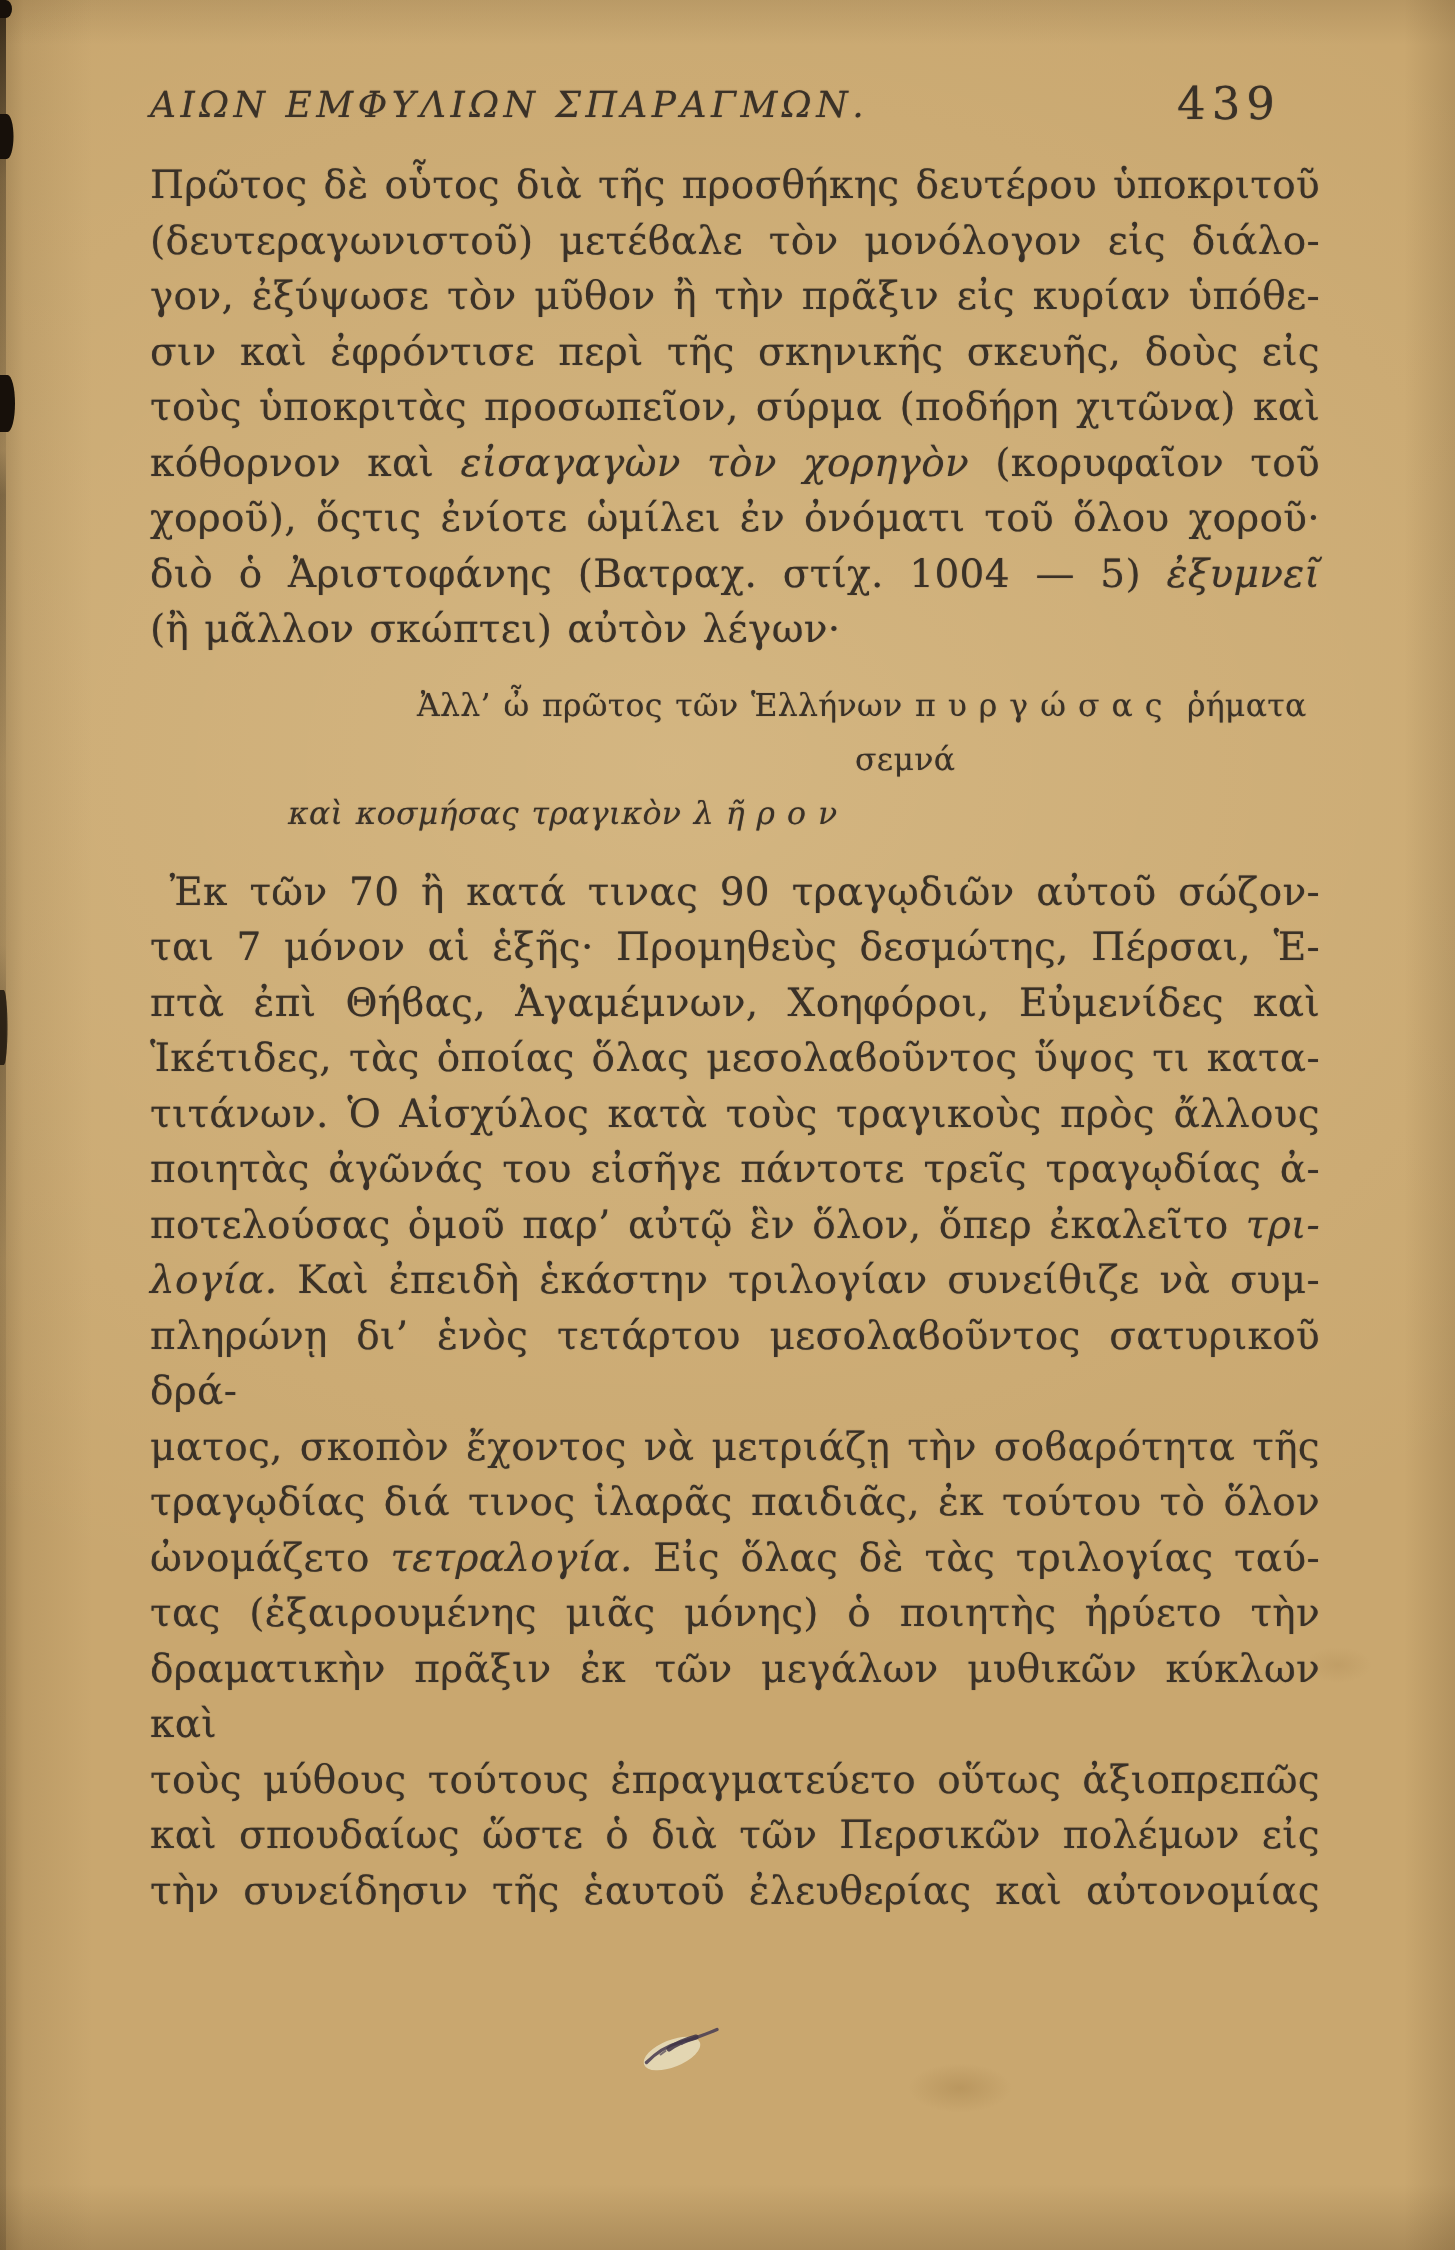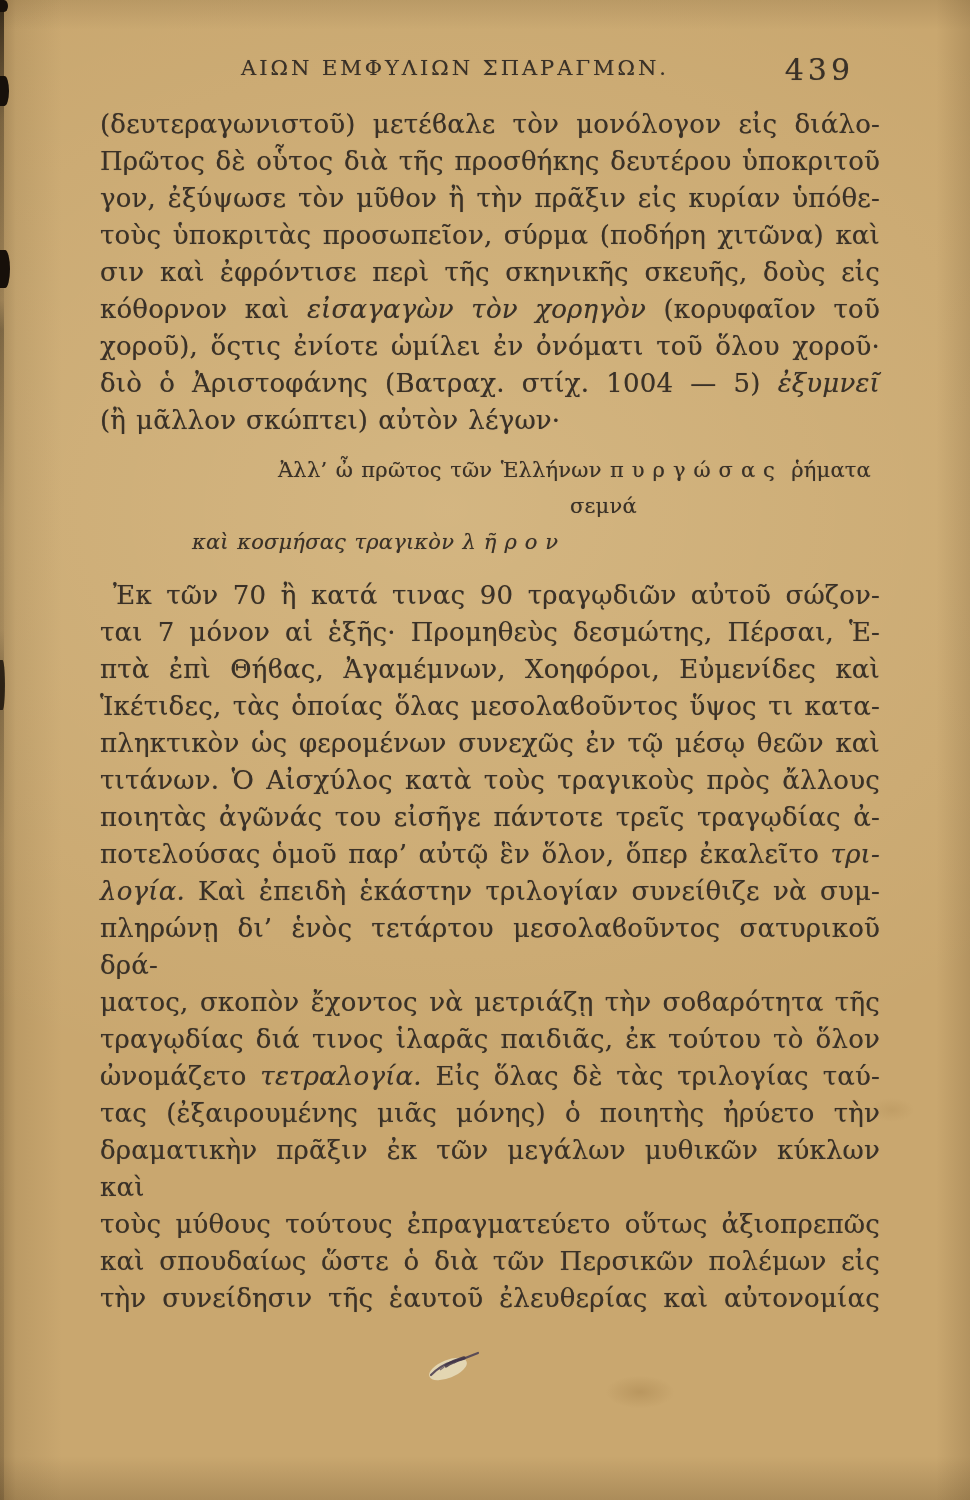--- a/index.html
+++ b/index.html
@@ -13,22 +13,23 @@
       radial-gradient(1100px 850px at 46% 34%, rgba(255,241,203,0.20), rgba(0,0,0,0) 72%),
       linear-gradient(90deg, rgba(66,44,16,0.28) 0px, rgba(66,44,16,0.10) 16px, rgba(0,0,0,0) 62px),
       linear-gradient(270deg, rgba(66,44,16,0.16) 0px, rgba(0,0,0,0) 34px),
       linear-gradient(0deg, rgba(66,44,16,0.22) 0px, rgba(0,0,0,0) 44px),
       linear-gradient(180deg, rgba(66,44,16,0.13) 0px, rgba(0,0,0,0) 30px),
       #c9a76f;
   }
   .textwrap { text-shadow:0 0 0.7px rgba(58,49,39,0.55); }
   .header { position:absolute; top:56px; left:100px; width:780px; height:44px; }
   .header .title {
-    text-align:center; font-size:21px; letter-spacing:3px; white-space:nowrap;
+    font-size:24px; letter-spacing:3px; white-space:nowrap;
     padding-right:70px;
+    font-style:italic;
   }
   .header .pageno {
     position:absolute; right:26px; top:-4px; font-size:30px; letter-spacing:4px;
   }
   .column {
     position:absolute; left:100px; top:106px; width:780px;
     font-size:26px; line-height:37px; letter-spacing:0.2px; word-spacing:1.5px;
   }
   .para { margin:0 0 4px 0; }
   .tline { text-align:justify; text-align-last:justify; }
@@ -68,41 +69,40 @@
   <div class="edge-blob blob-4"></div>
 
   <div class="header textwrap">
     <div class="title">ΑΙΩΝ ΕΜΦΥΛΙΩΝ ΣΠΑΡΑΓΜΩΝ.</div>
     <div class="pageno">439</div>
   </div>
 
   <div class="column textwrap">
     <div>
         <div class="para">
+          <div class="tline"><span>Πρῶτος δὲ οὗτος διὰ τῆς προσθήκης δευτέρου ὑποκριτοῦ</span></div>
           <div class="tline"><span>(δευτεραγωνιστοῦ) μετέϐαλε τὸν μονόλογον εἰς διάλο-</span></div>
-          <div class="tline"><span>Πρῶτος δὲ οὗτος διὰ τῆς προσθήκης δευτέρου ὑποκριτοῦ</span></div>
           <div class="tline"><span>γον, ἐξύψωσε τὸν μῦθον ἢ τὴν πρᾶξιν εἰς κυρίαν ὑπόθε-</span></div>
+          <div class="tline"><span>σιν καὶ ἐφρόντισε περὶ τῆς σκηνικῆς σκευῆς, δοὺς εἰς</span></div>
           <div class="tline"><span>τοὺς ὑποκριτὰς προσωπεῖον, σύρμα (ποδήρη χιτῶνα) καὶ</span></div>
-          <div class="tline"><span>σιν καὶ ἐφρόντισε περὶ τῆς σκηνικῆς σκευῆς, δοὺς εἰς</span></div>
           <div class="tline"><span>κόθορνον καὶ </span><span class="it">εἰσαγαγὼν τὸν χορηγὸν</span><span> (κορυφαῖον τοῦ</span></div>
           <div class="tline"><span>χοροῦ), ὅςτις ἐνίοτε ὡμίλει ἐν ὀνόματι τοῦ ὅλου χοροῦ·</span></div>
           <div class="tline"><span>διὸ ὁ Ἀριστοφάνης (Βατραχ. στίχ. 1004 — 5) </span><span class="it">ἐξυμνεῖ</span></div>
           <div class="tline short"><span>(ἢ μᾶλλον σκώπτει) αὐτὸν λέγων·</span></div>
         </div>
         <div class="quote">
           <div class="tline"><span>Ἀλλ’ ὦ πρῶτος τῶν Ἑλλήνων </span><span class="lsp">πυργώσας</span><span> ῥήματα</span></div>
           <div class="tline"><span>σεμνά</span></div>
           <div class="tline"><span>καὶ κοσμήσας τραγικὸν </span><span class="lsp">λῆρον</span></div>
         </div>
         <div class="para indented">
           <div class="tline"><span>Ἐκ τῶν 70 ἢ κατά τινας 90 τραγῳδιῶν αὐτοῦ σώζον-</span></div>
           <div class="tline"><span>ται 7 μόνον αἱ ἑξῆς· Προμηθεὺς δεσμώτης, Πέρσαι, Ἑ-</span></div>
           <div class="tline"><span>πτὰ ἐπὶ Θήϐας, Ἀγαμέμνων, Χοηφόροι, Εὐμενίδες καὶ</span></div>
           <div class="tline"><span>Ἱκέτιδες, τὰς ὁποίας ὅλας μεσολαϐοῦντος ὕψος τι κατα-</span></div>
-          <div class="tline"><span>πληκτικὸν ὡς φερομένων συνεχῶς ἐν τῷ μέσῳ θεῶν καὶ</span></div>
           <div class="tline"><span>τιτάνων. Ὁ Αἰσχύλος κατὰ τοὺς τραγικοὺς πρὸς ἄλλους</span></div>
           <div class="tline"><span>ποιητὰς ἀγῶνάς του εἰσῆγε πάντοτε τρεῖς τραγῳδίας ἀ-</span></div>
           <div class="tline"><span>ποτελούσας ὁμοῦ παρ’ αὐτῷ ἓν ὅλον, ὅπερ ἐκαλεῖτο </span><span class="it">τρι-</span></div>
           <div class="tline"><span class="it">λογία.</span><span> Καὶ ἐπειδὴ ἑκάστην τριλογίαν συνείθιζε νὰ συμ-</span></div>
           <div class="tline"><span>πληρώνῃ δι’ ἑνὸς τετάρτου μεσολαϐοῦντος σατυρικοῦ δρά-</span></div>
           <div class="tline"><span>ματος, σκοπὸν ἔχοντος νὰ μετριάζῃ τὴν σοϐαρότητα τῆς</span></div>
           <div class="tline"><span>τραγῳδίας διά τινος ἱλαρᾶς παιδιᾶς, ἐκ τούτου τὸ ὅλον</span></div>
           <div class="tline"><span>ὠνομάζετο </span><span class="it">τετραλογία.</span><span> Εἰς ὅλας δὲ τὰς τριλογίας ταύ-</span></div>
           <div class="tline"><span>τας (ἐξαιρουμένης μιᾶς μόνης) ὁ ποιητὴς ἠρύετο τὴν</span></div>
           <div class="tline"><span>δραματικὴν πρᾶξιν ἐκ τῶν μεγάλων μυθικῶν κύκλων καὶ</span></div>

